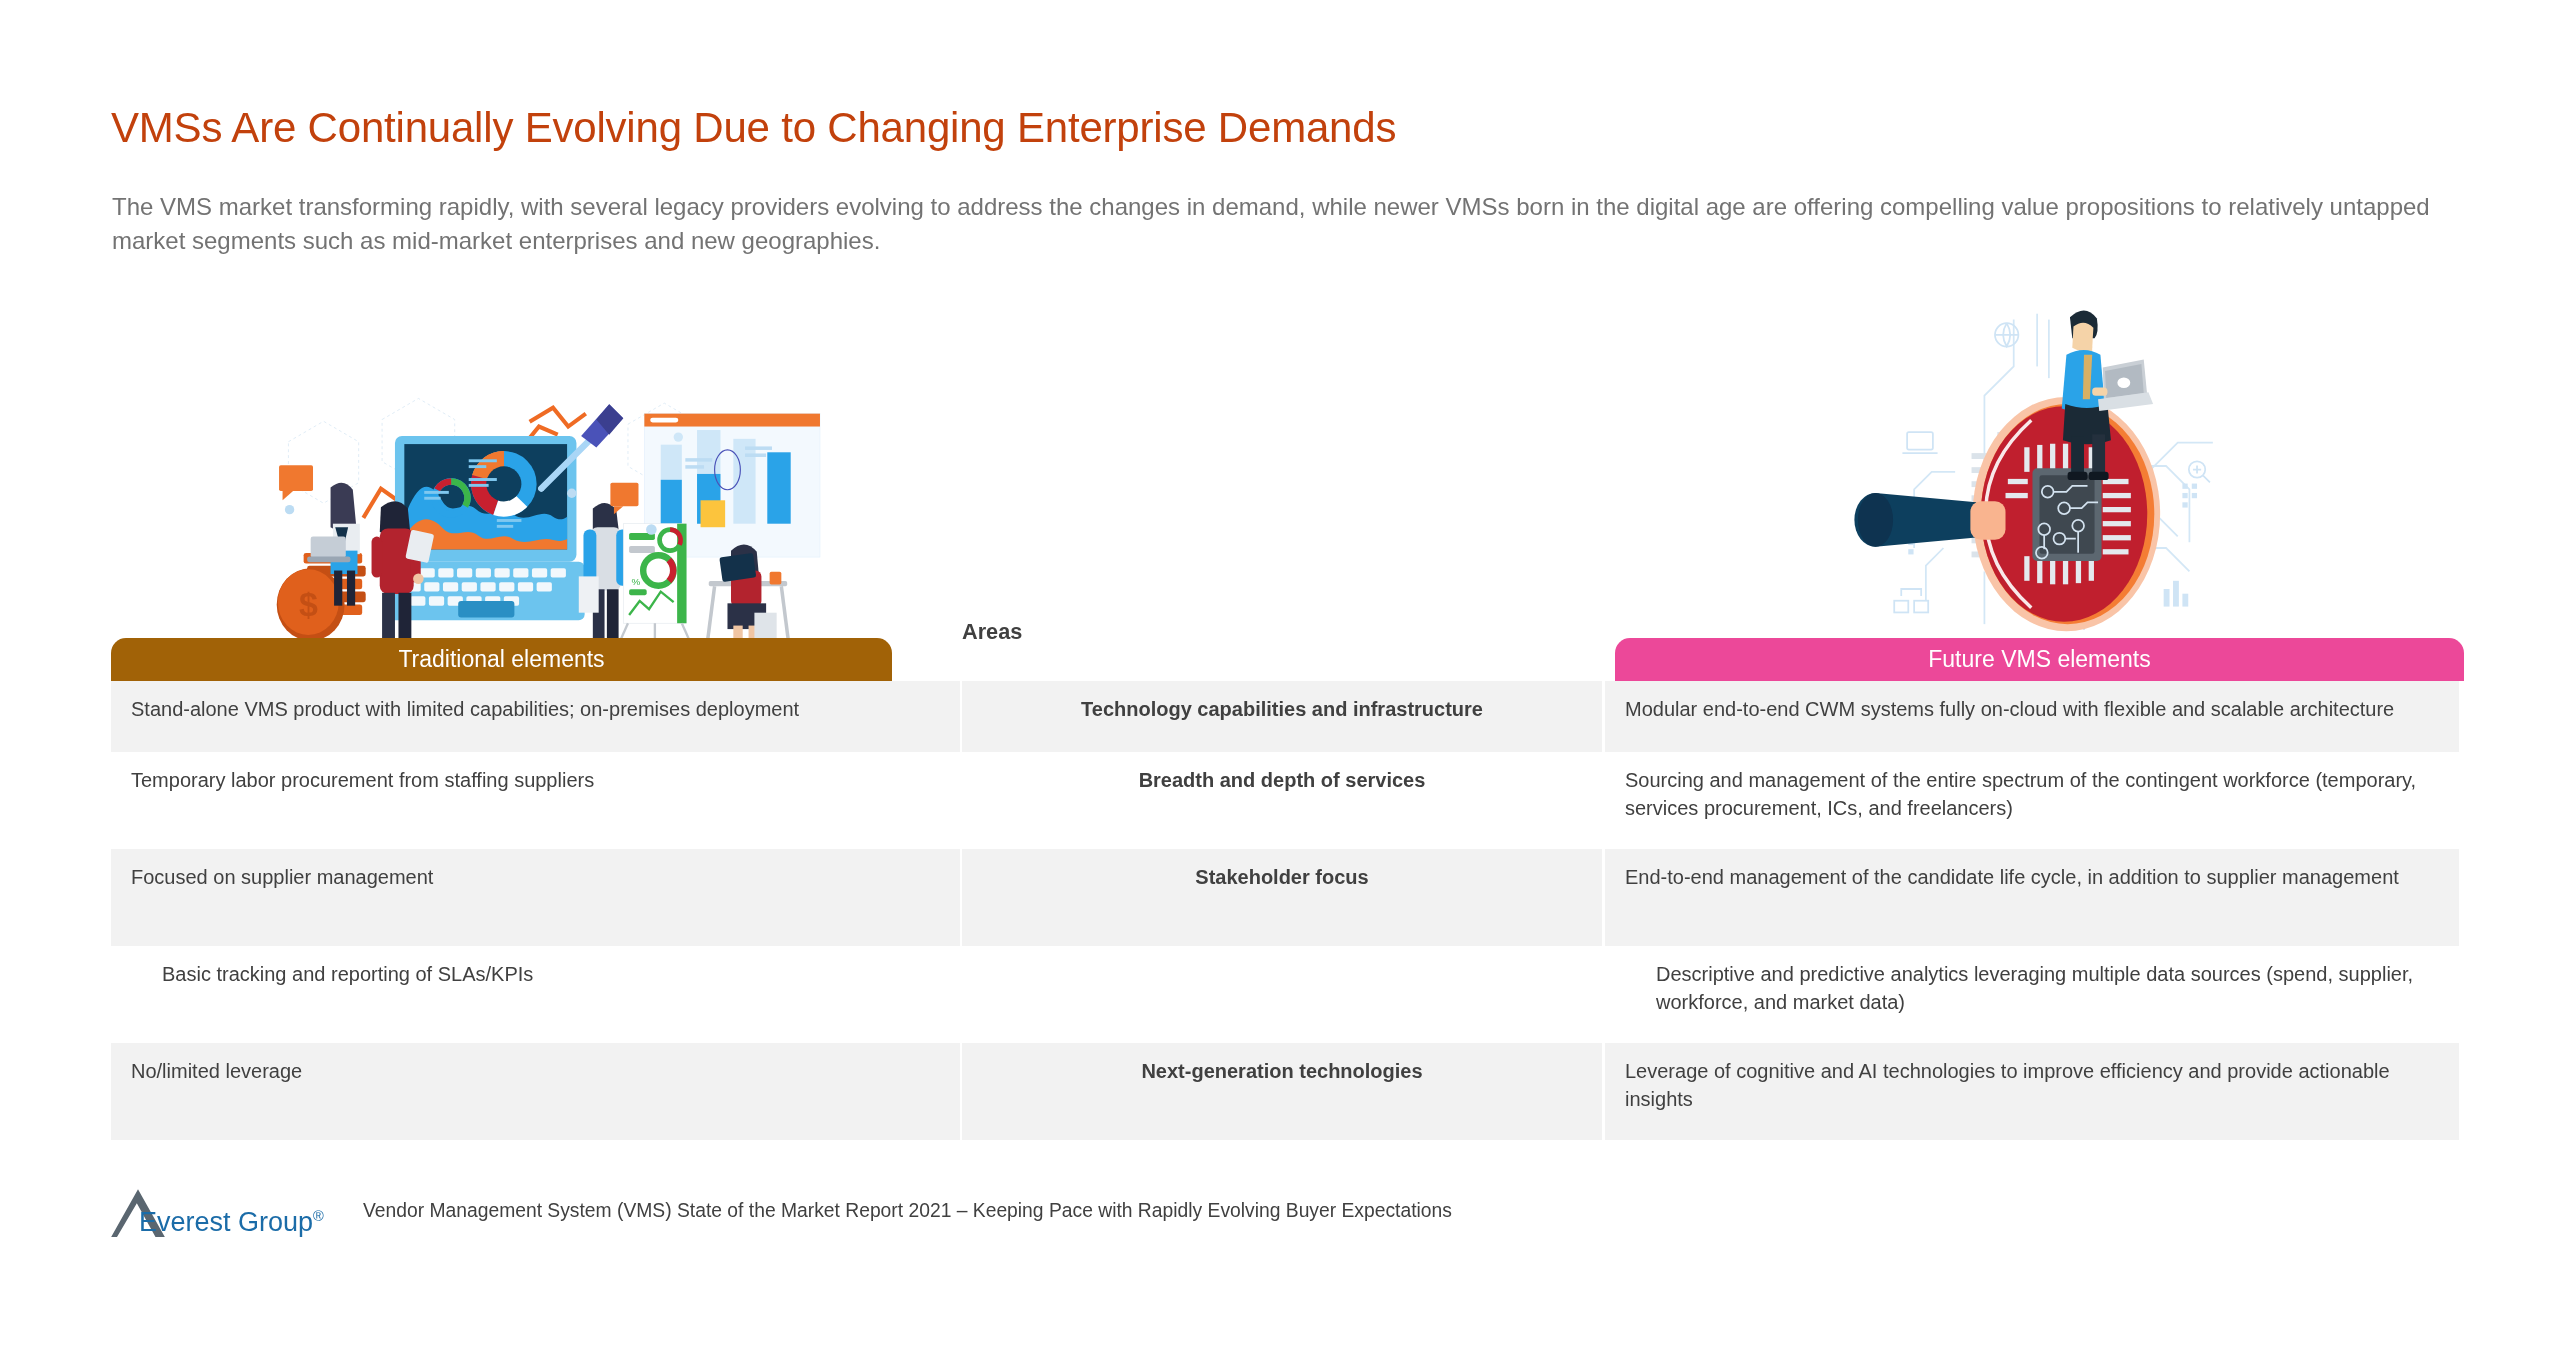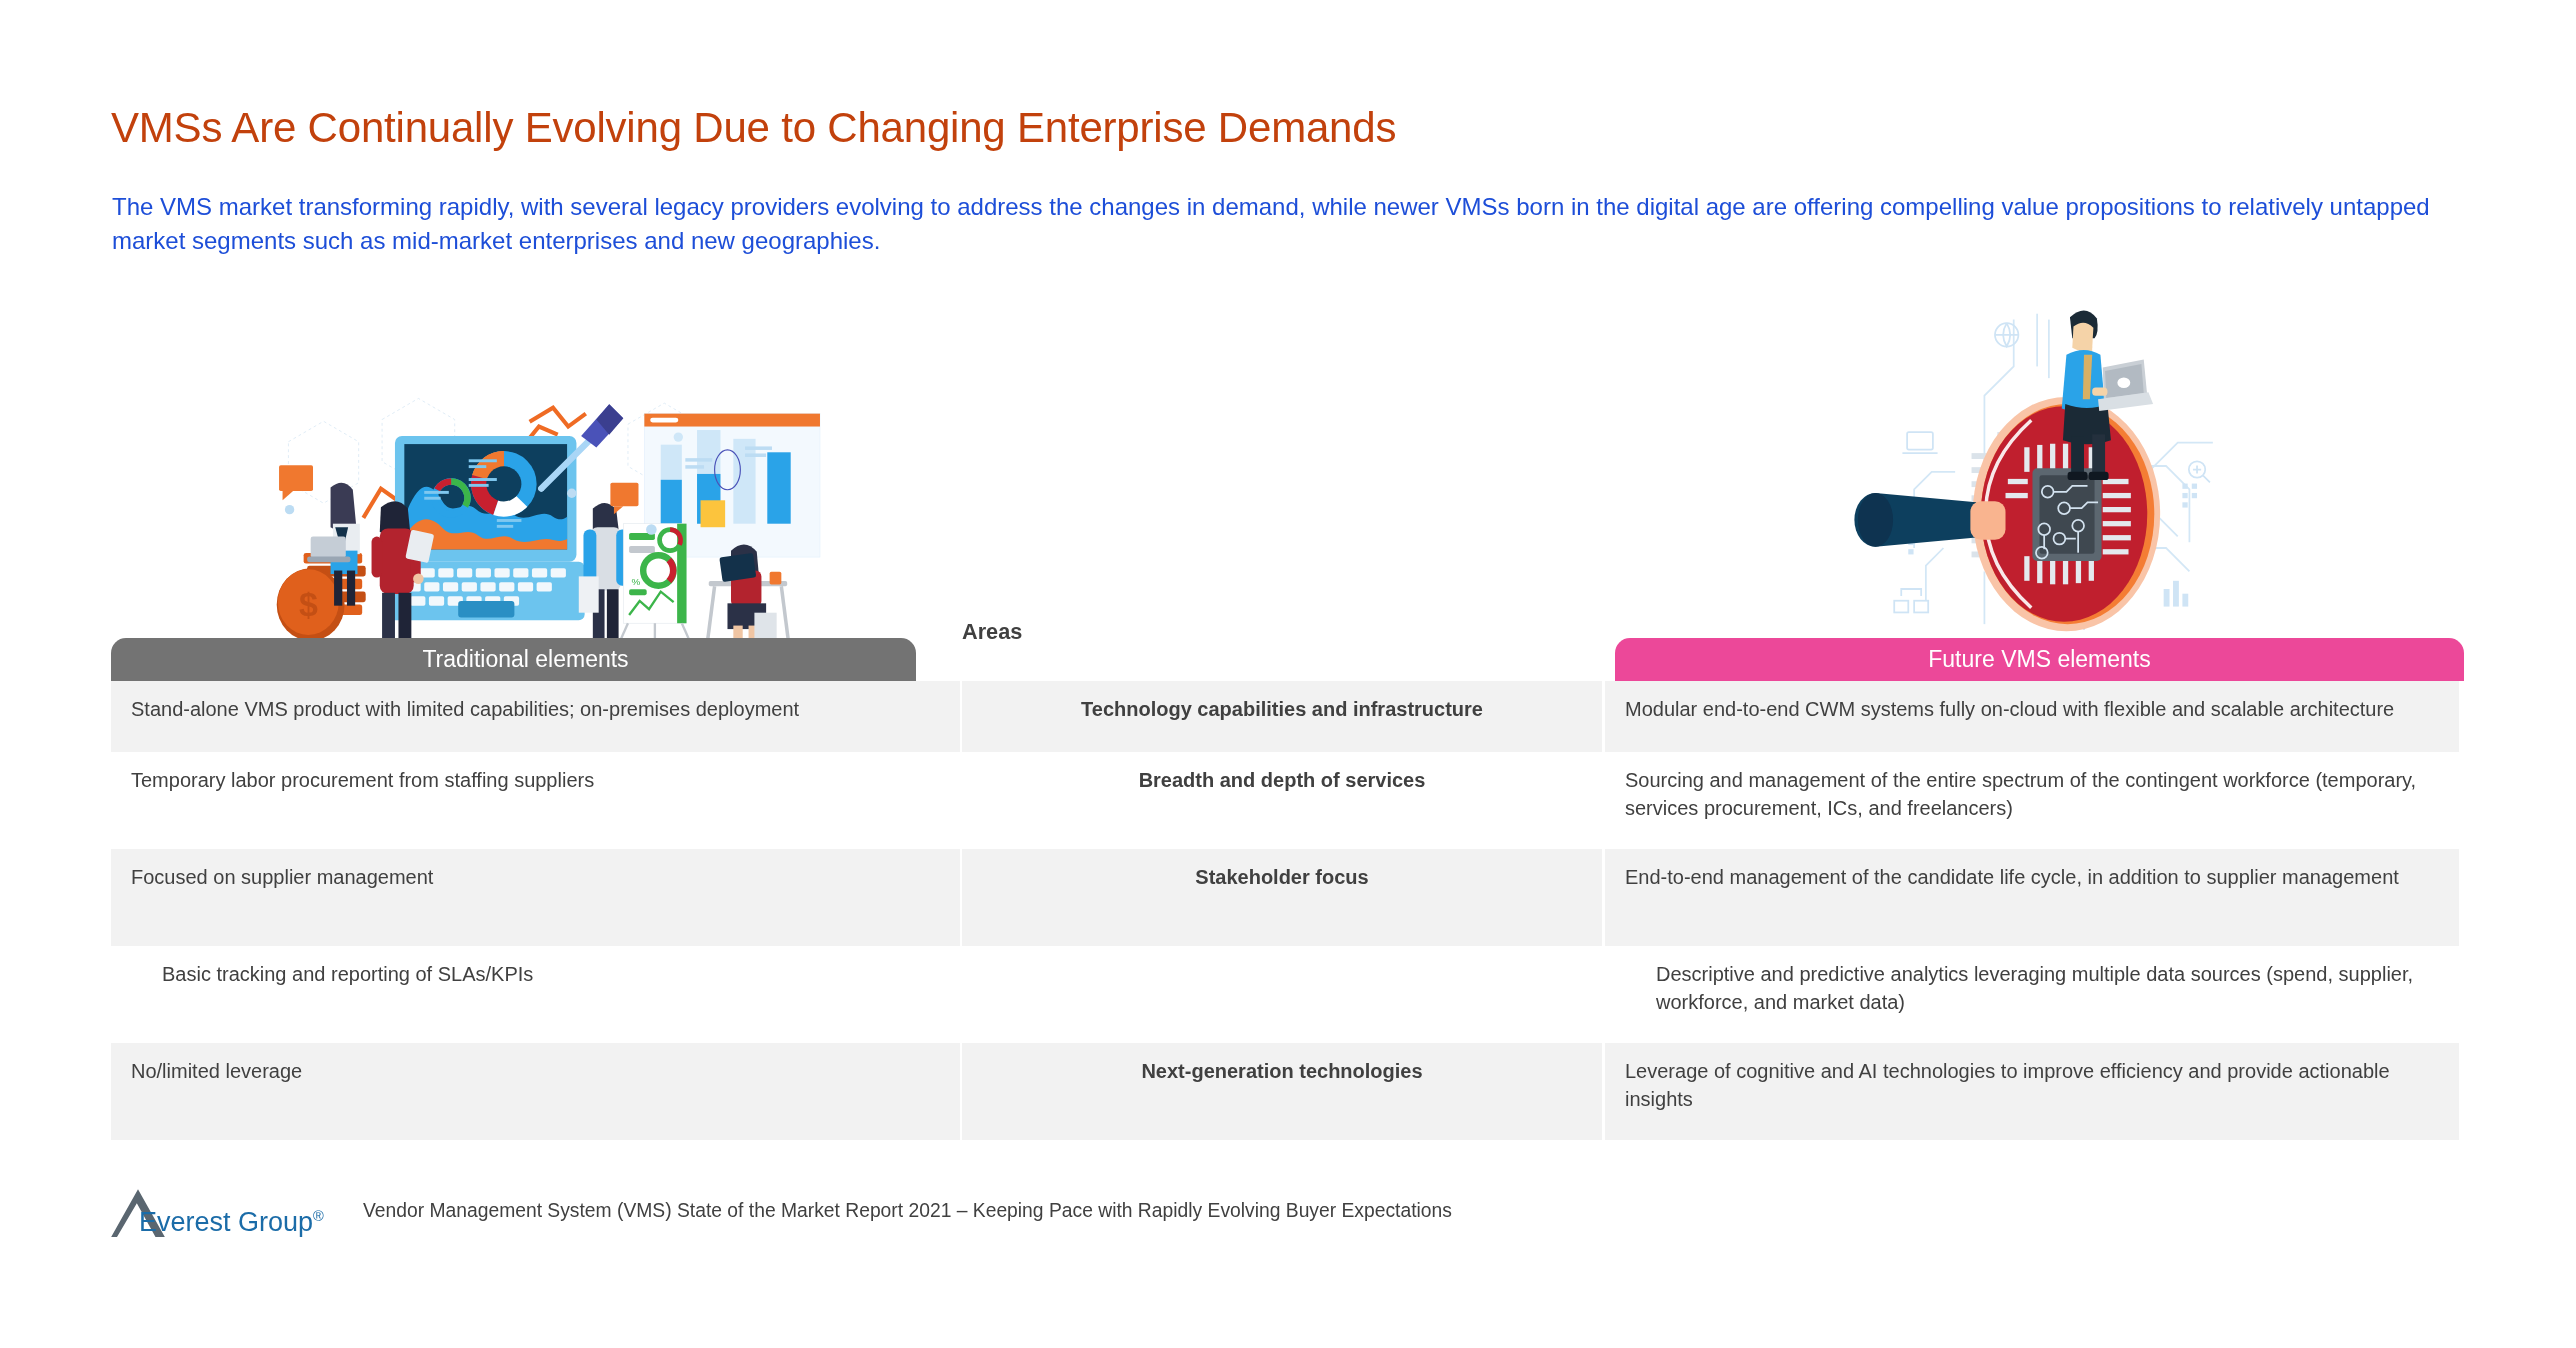--- a/index.html
+++ b/index.html
@@ -27,21 +27,21 @@
     letter-spacing: -0.2px;
     white-space: nowrap;
   }
   .slide-subtitle {
     position: absolute;
     left: 112px;
     top: 190px;
     width: 2354px;
     font-size: 24px;
     line-height: 1.42;
-    color: #1d4ed8;
+    color: #737373;
   }
 
   
   .illo-left  { position: absolute; left: 265px;  top: 383px; width: 562px; height: 258px; }
   .illo-right { position: absolute; left: 1838px; top: 296px; width: 410px; height: 340px; }
 
   
   .areas-label {
     position: absolute;
     left: 962px;
@@ -55,21 +55,21 @@
   .col-header {
     position: absolute;
     top: 638px;
     height: 43px;
     border-radius: 15px 15px 0 0;
     color: #ffffff;
     font-size: 23px;
     text-align: center;
     line-height: 43px;
   }
-  .col-header.left  { left: 111px;  width: 781px; background: #737373; padding-left: 24px; }
+  .col-header.left  { left: 111px;  width: 781px; background: #a16207; }
   .col-header.right { left: 1615px; width: 849px; background: #ec4899; }
 
   .col-notch {
     position: absolute;
     top: 681px;
     width: 0; height: 0;
     border-left: 22px solid transparent;
     border-right: 22px solid transparent;
   }
   .col-notch.left  { left: 513px;  border-top: 33px solid #00456f; }

